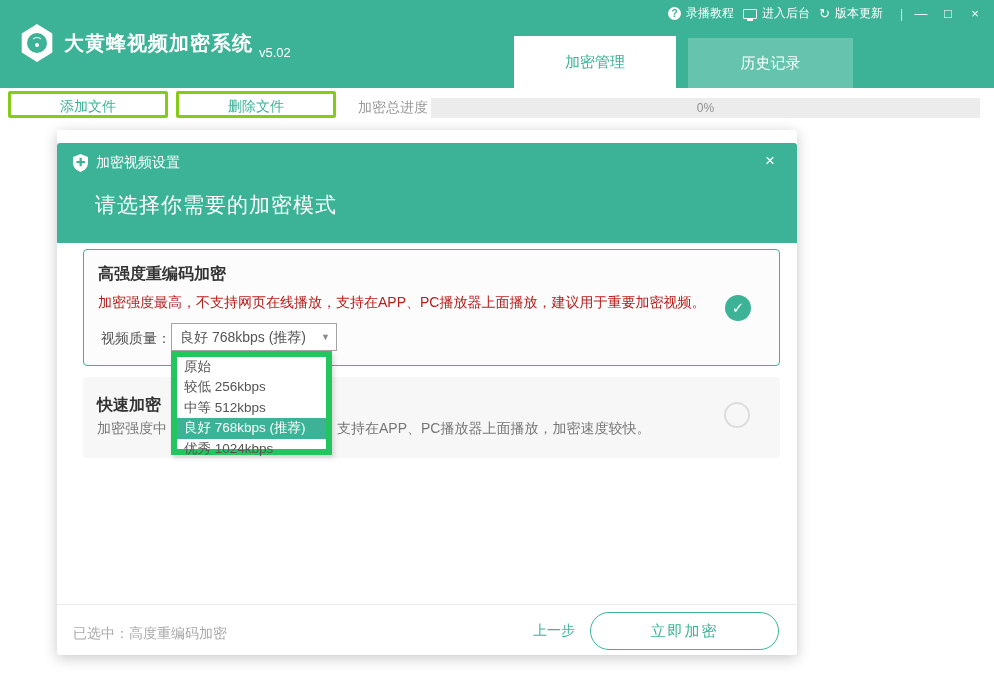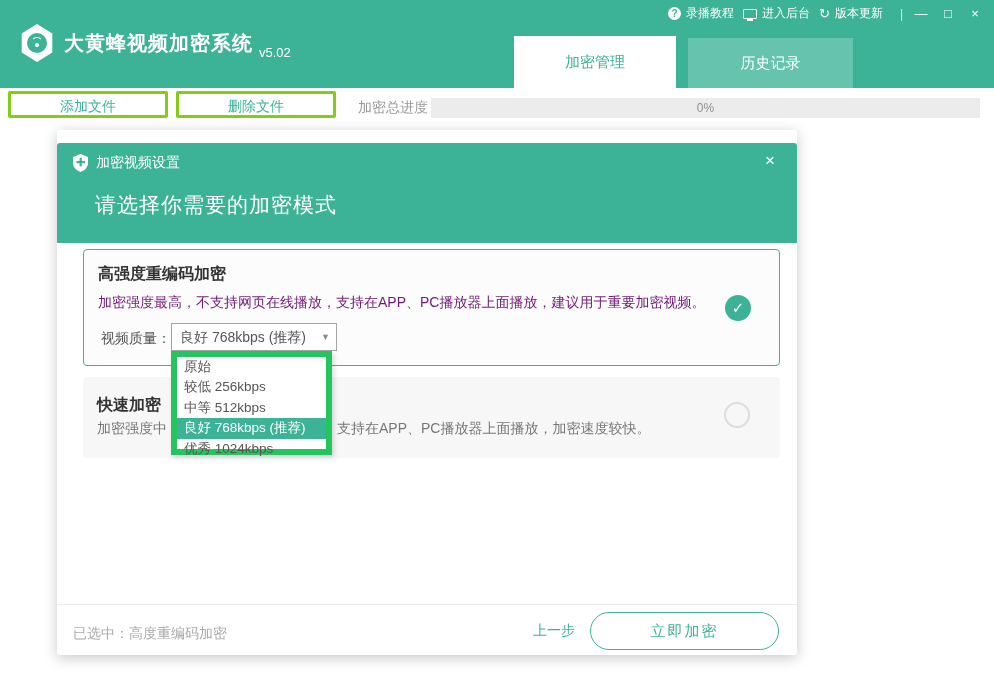--- a/index.html
+++ b/index.html
@@ -59,21 +59,21 @@
   .modal-header-row { position:absolute; left:16px; top:11px; display:flex; align-items:center; gap:8px;
                       color:#ffffff; font-size:14px; }
   .modal-close { position:absolute; right:22px; top:8px; color:#ffffff; font-size:17px; cursor:pointer; }
   .modal-title { position:absolute; left:38px; top:48px; color:#ffffff; font-size:21px; letter-spacing:1px; }
 
   .card { position:absolute; left:26px; width:697px; border-radius:4px; }
   .card1 { top:119px; height:117px; background:#fcfcfc; border:1px solid #3cb296; }
   .card2 { top:247px; height:81px; background:#f7f7f7; }
   .card-title { position:absolute; left:14px; top:18px; color:#333333; font-size:16px; font-weight:bold; }
   .card1 .card-title { top:14px; }
-  .card-desc { position:absolute; left:14px; color:#701a75; font-size:14px; }
+  .card-desc { position:absolute; left:14px; color:#b91c1c; font-size:14px; }
   .card1 .card-desc { top:44px; }
   .desc-left { position:absolute; left:14px; top:43px; color:#777777; font-size:14px; }
   .desc-right { position:absolute; left:254px; top:43px; color:#777777; font-size:14px; }
   .quality-label { position:absolute; left:17px; top:74px; height:28px; line-height:28px;
                    color:#555555; font-size:14px; }
   .check-circle { position:absolute; left:641px; top:45px; width:26px; height:26px; border-radius:50%;
                   background:#3cb296; color:#ffffff; font-size:15px; font-weight:bold;
                   text-align:center; line-height:26px; cursor:pointer; }
   .radio-circle { position:absolute; left:641px; top:25px; width:26px; height:26px; border-radius:50%;
                   border:2px solid #dddddd; cursor:pointer; }

